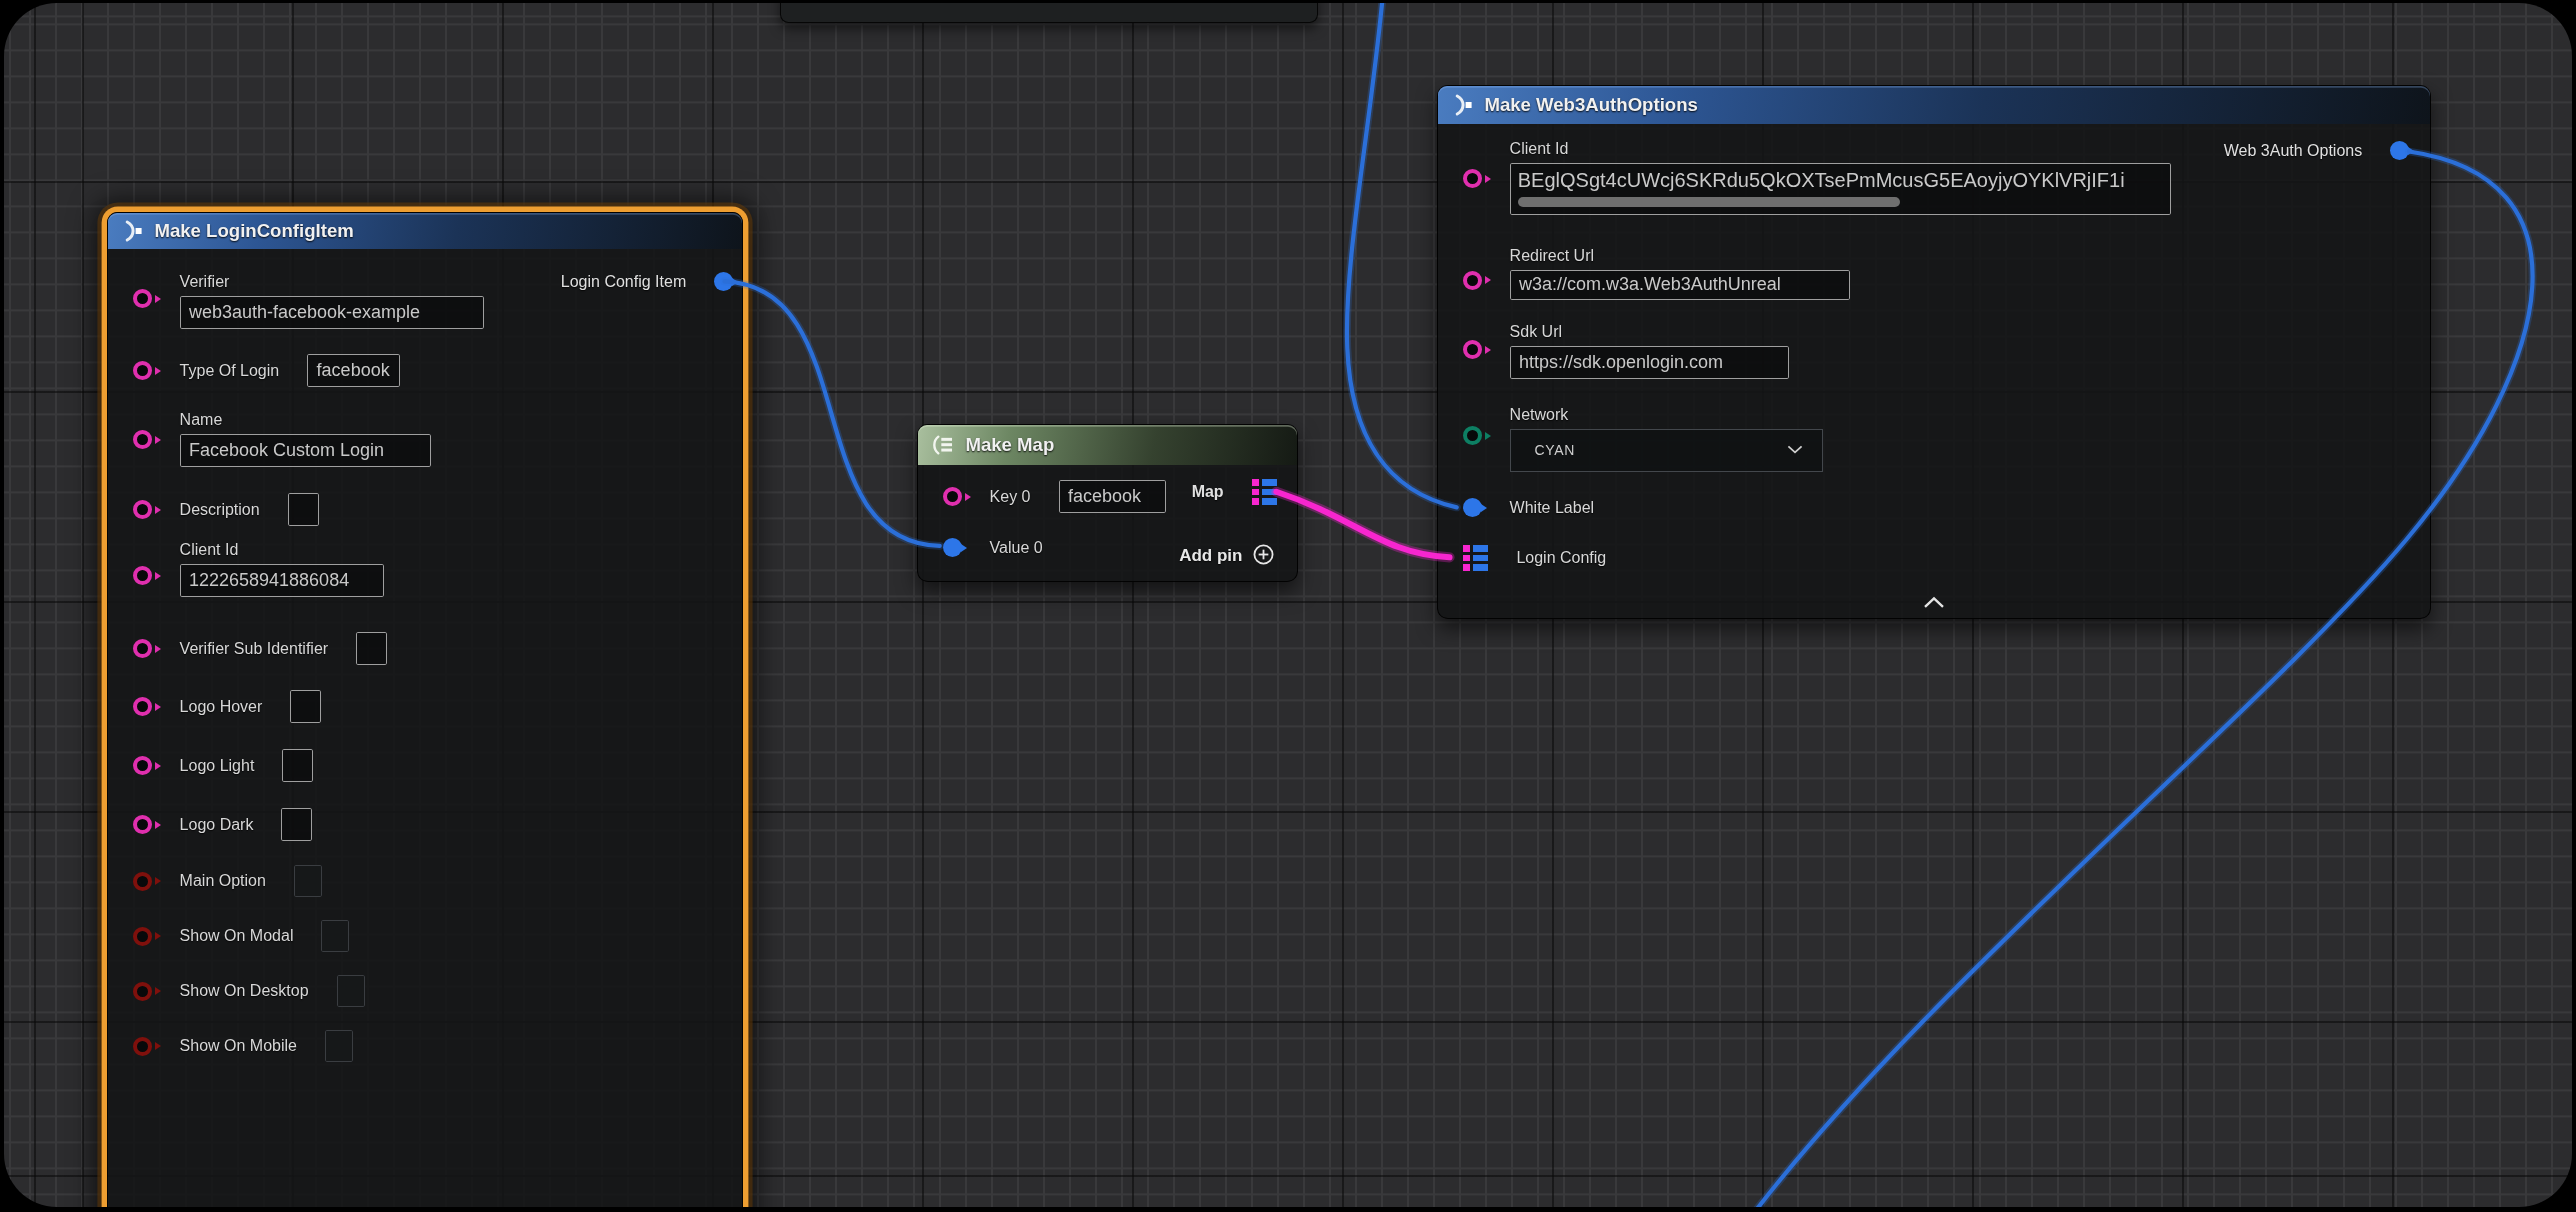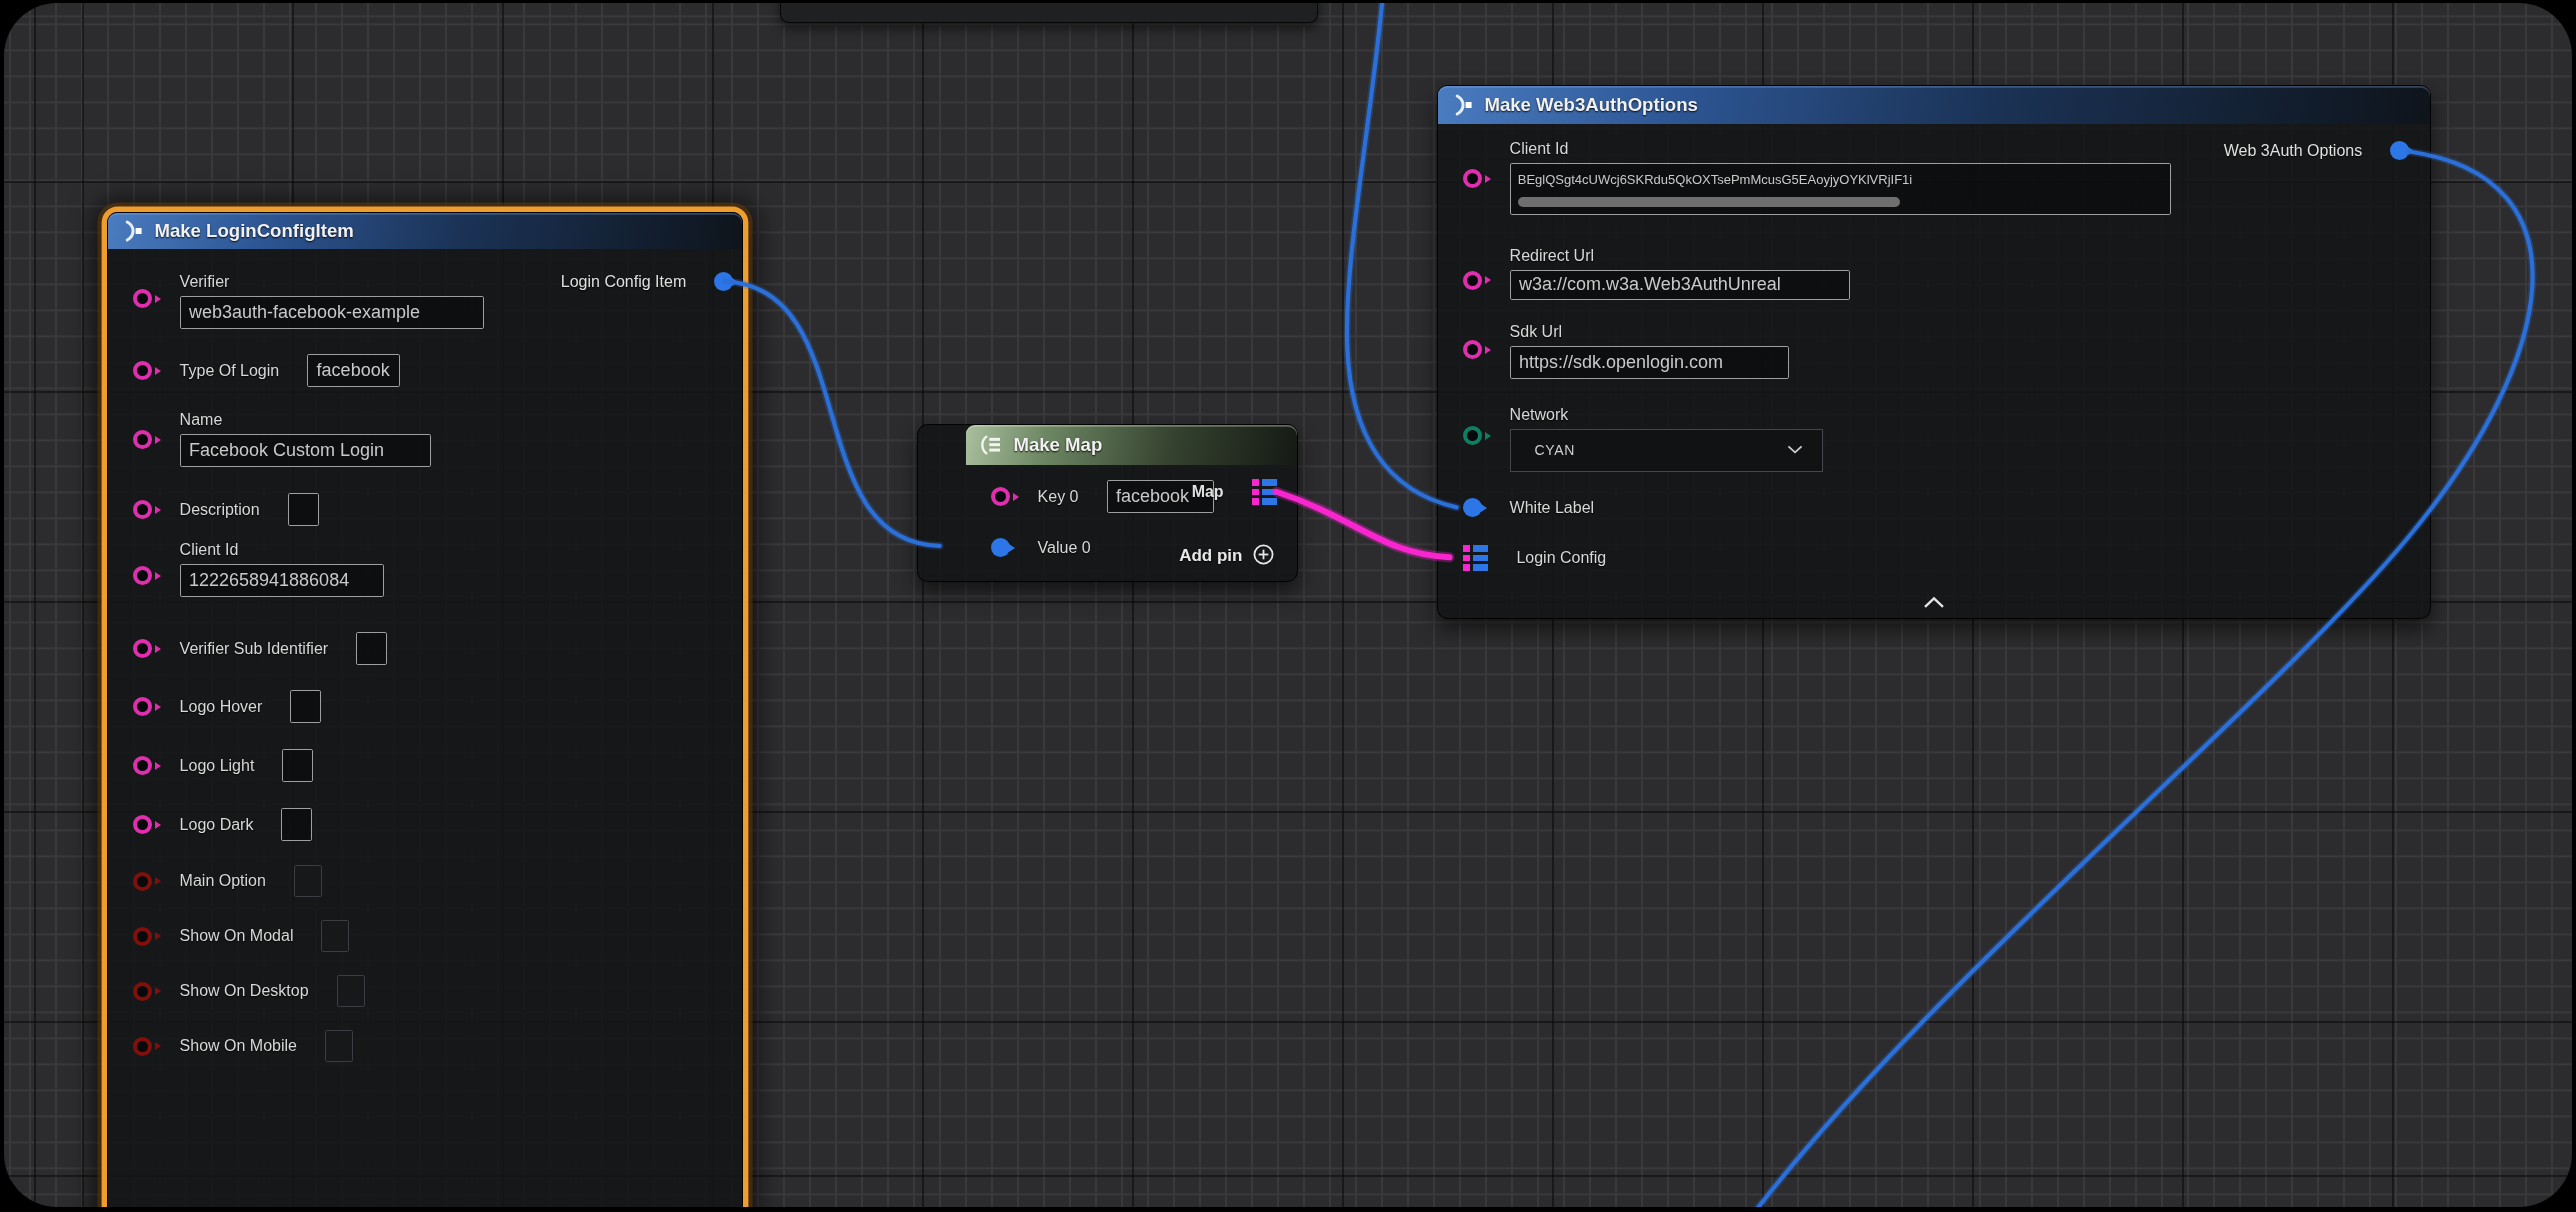--- a/index.html
+++ b/index.html
@@ -66,21 +66,21 @@
   .plabel{font-size:16px;color:#d8d8d8;white-space:nowrap;
     text-shadow:0 1.2px 1.2px rgba(0,0,0,.8);}
   .tbox{box-sizing:border-box;background:rgba(8,9,10,.6);border:1.2px solid #9f9f9f;
     border-radius:1.8px;color:#c9c9c9;font-size:18px;line-height:30px;height:33px;
     padding:0 8.4px;white-space:nowrap;overflow:hidden;}
   .tbox.empty{width:31px;padding:0;}
   .cbox{box-sizing:border-box;width:28px;height:32px;background:rgba(22,24,26,.9);
     border:1.2px solid #3a3d41;border-radius:1.8px;flex:none;}
   .bigbox{box-sizing:border-box;width:661px;height:52px;padding:1.2px 7.2px 0;
     background:rgba(8,9,10,.6);border:1.2px solid #9f9f9f;border-radius:1.8px;overflow:hidden;}
-  .bigbox .btxt{color:#c9c9c9;font-size:13px;line-height:30px;white-space:nowrap;}
+  .bigbox .btxt{color:#c9c9c9;font-size:20px;line-height:30px;white-space:nowrap;}
   .hscroll{width:382px;height:10.2px;border-radius:5.4px;background:#6f6f6f;margin-top:1.8px;}
   .drop{box-sizing:border-box;width:313px;height:43px;background:rgba(16,18,20,.92);
     border:1.2px solid #43474c;border-radius:0;display:flex;align-items:center;
     justify-content:space-between;padding:0 18px 0 24px;}
   .drop .dtxt{color:#cfcfcf;font-size:14px;letter-spacing:0.6px;}
   .collapse{position:absolute;left:50%;transform:translateX(-50%);bottom:7.2px;}
   .addpin{display:flex;align-items:center;gap:9.6px;}
   .addlabel{font-size:17px;font-weight:bold;color:#e8e8e8;text-shadow:0 1.2px 1.2px rgba(0,0,0,.8);}
   .outlabel{font-size:16px;color:#e0e0e0;text-shadow:0 1.2px 1.2px rgba(0,0,0,.8);white-space:nowrap;}
 
@@ -198,21 +198,21 @@
       <span class="cbox"></span>
     </div>
 
     <span class="collapse">
       <svg width="23" height="13.2" viewBox="0 0 38 22">
           <polyline points="4,18 19,4 34,18" stroke="#e3e3e3" stroke-width="4" fill="none"></polyline>
         </svg>
     </span>
   </div>
 
-  <div class="node" style="left:913px;top:421px;width:381px;height:158px;padding-left:48px;">
+  <div class="node" style="left:913px;top:421px;width:381px;height:158px;">
     <div class="header green" style="height:40px;">
       <span class="hicon">
         <svg width="25" height="24" viewBox="0 0 42 40">
             <path d="M14 6 C5 13 5 27 14 34" stroke="#f2f5ef" stroke-width="4" fill="none" stroke-linecap="round"></path>
             <rect x="19" y="8" width="18" height="5" fill="#f2f5ef"></rect>
             <rect x="19" y="17" width="18" height="5" fill="#f2f5ef"></rect>
             <rect x="19" y="26" width="18" height="5" fill="#f2f5ef"></rect>
           </svg>
       </span>
       <span class="title">Make Map</span>

